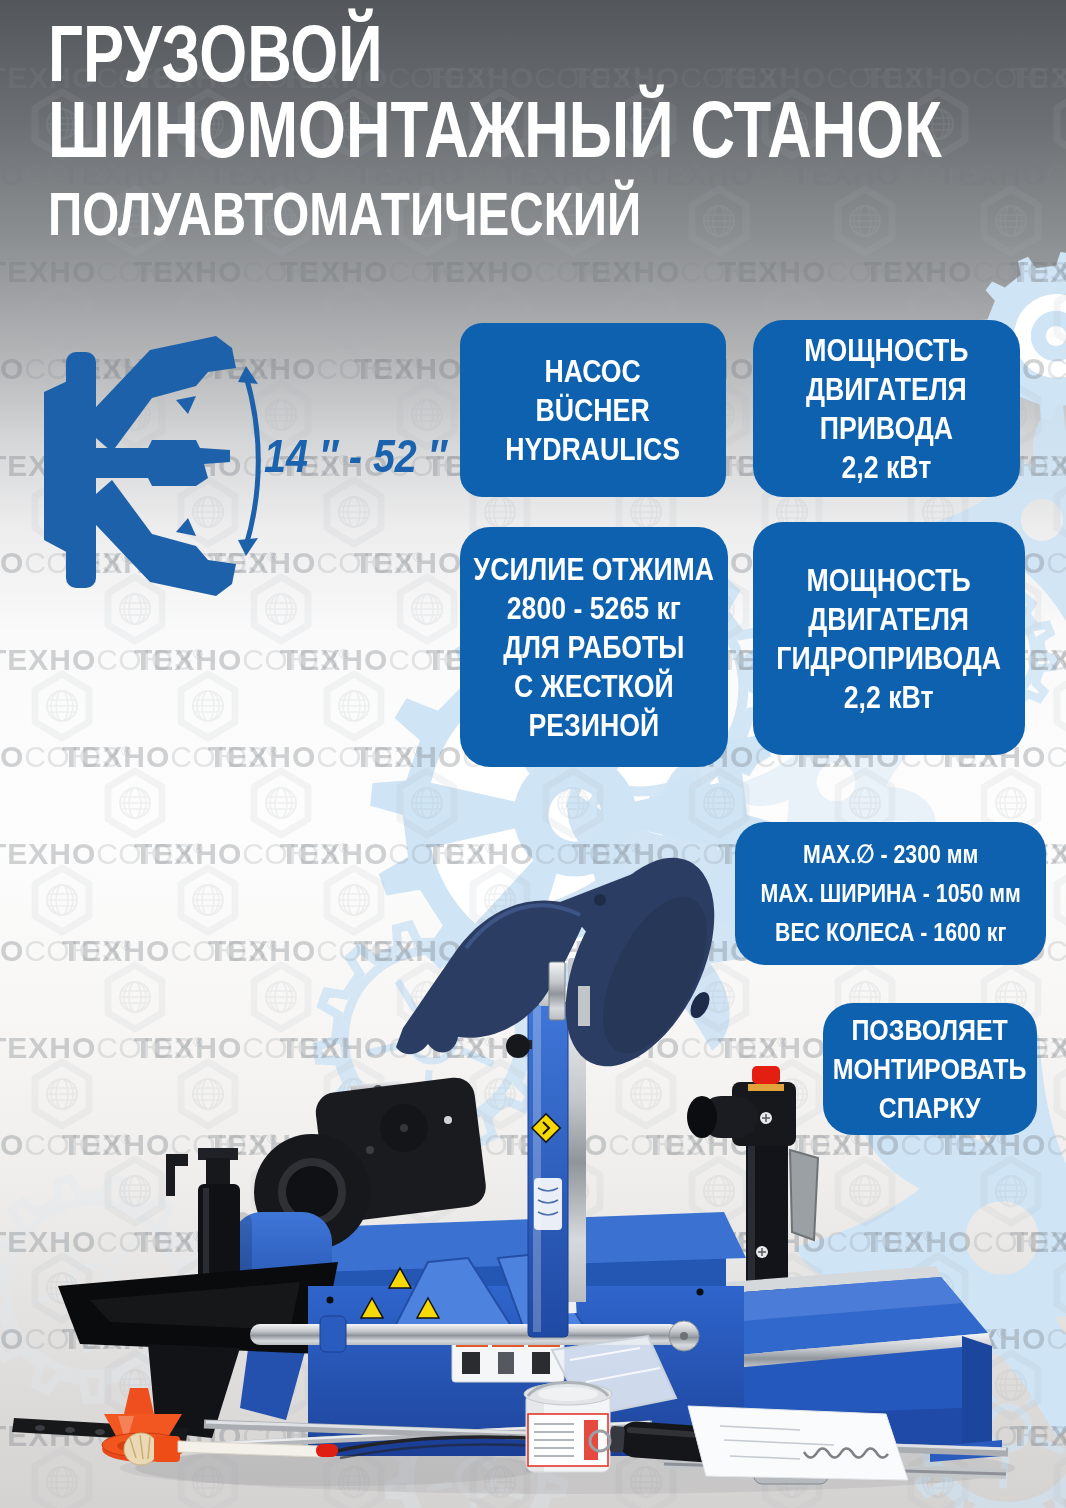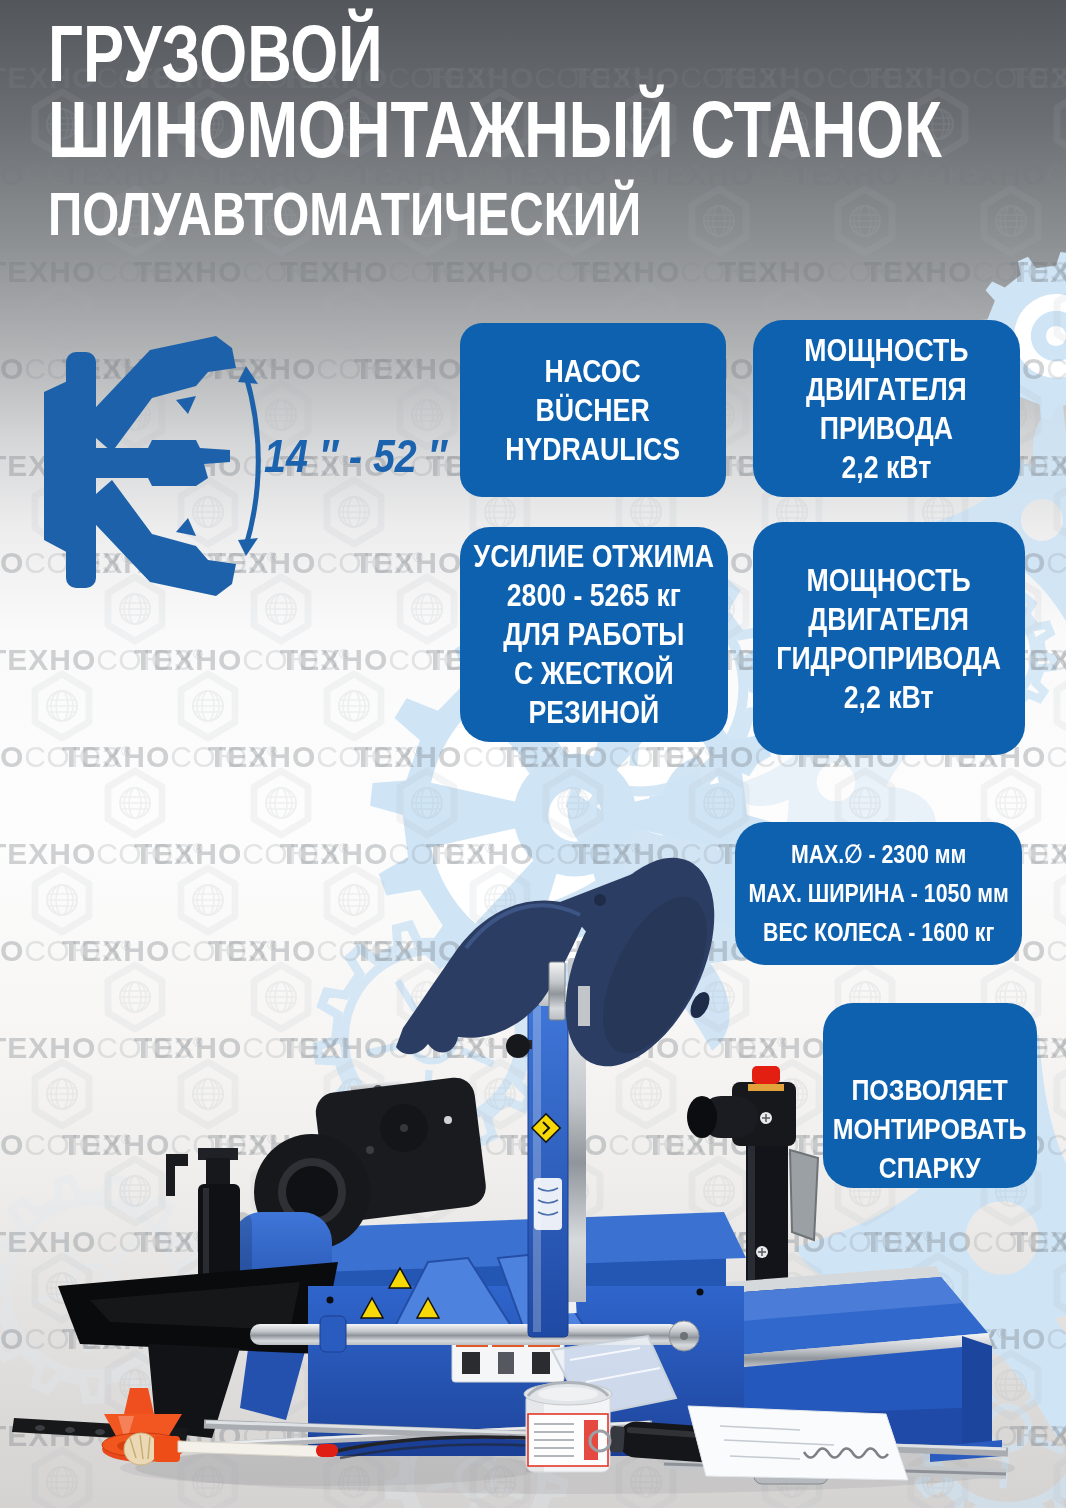--- a/index.html
+++ b/index.html
@@ -340,45 +340,45 @@
     </div>
   </div>
   <div class="spec-card" id="card-drive" style="left:753px;top:320px;width:267px;height:177px;">
     <div class="spec-lines">
       <div>МОЩНОСТЬ</div>
       <div>ДВИГАТЕЛЯ</div>
       <div>ПРИВОДА</div>
       <div>2,2 кВт</div>
     </div>
   </div>
-  <div class="spec-card" id="card-bead" style="left:460px;top:527px;width:268px;height:215px;">
+  <div class="spec-card" id="card-bead" style="left:460px;top:527px;width:268px;height:240px;">
     <div class="spec-lines">
       <div>УСИЛИЕ ОТЖИМА</div>
       <div>2800 - 5265 кг</div>
       <div>ДЛЯ РАБОТЫ</div>
       <div>С ЖЕСТКОЙ</div>
       <div>РЕЗИНОЙ</div>
     </div>
   </div>
   <div class="spec-card" id="card-hydro" style="left:753px;top:522px;width:272px;height:233px;">
     <div class="spec-lines">
       <div>МОЩНОСТЬ</div>
       <div>ДВИГАТЕЛЯ</div>
       <div>ГИДРОПРИВОДА</div>
       <div>2,2 кВт</div>
     </div>
   </div>
-  <div class="spec-card" id="card-max" style="left:735px;top:822px;width:287px;height:143px;">
+  <div class="spec-card" id="card-max" style="left:735px;top:822px;width:311px;height:143px;">
     <div class="spec-lines">
       <div>MAX.∅ - 2300 мм</div>
       <div>MAX. ШИРИНА - 1050 мм</div>
       <div>ВЕС КОЛЕСА - 1600 кг</div>
     </div>
   </div>
-  <div class="spec-card" id="card-twin" style="left:823px;top:1003px;width:214px;height:185px;align-items:flex-end;">
+  <div class="spec-card" id="card-twin" style="left:823px;top:1003px;width:214px;height:132px;">
     <div class="spec-lines">
       <div>ПОЗВОЛЯЕТ</div>
       <div>МОНТИРОВАТЬ</div>
       <div>СПАРКУ</div>
     </div>
   </div>
 
   <svg id="machine" width="1066" height="1508" viewBox="0 0 1066 1508">
     <defs>
       <linearGradient id="chrome" x1="0" y1="0" x2="0" y2="1">

